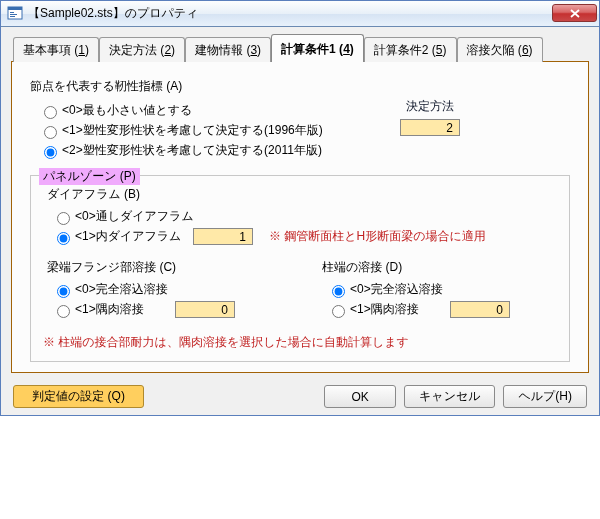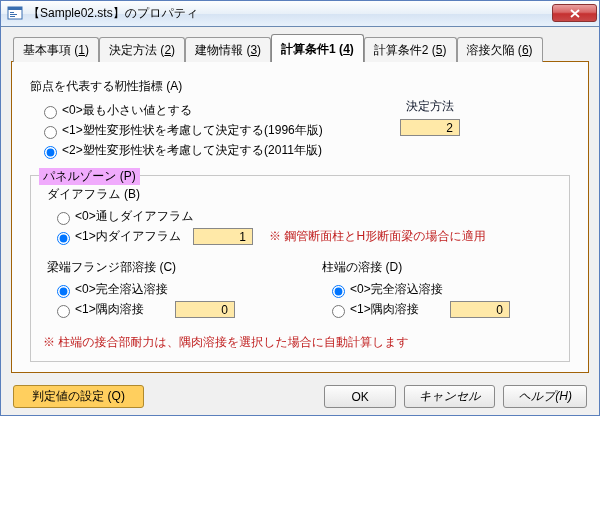--- a/index.html
+++ b/index.html
@@ -122,21 +122,21 @@
     font-size: 12px;
     cursor: pointer;
     min-width: 72px;
   }
   .btn.orange {
     background: #ffcf5e;
     border: 1px solid #b08a2e;
     padding: 0 18px;
   }
   .spacer { flex: 1; }
-  .btn + .btn { margin-left: 8px; font-style: italic; }
+  .btn + .btn { margin-left: 8px; }
   .right-block {
     position: absolute;
     left: 370px; top: 20px;
     text-align: center;
   }
   .right-block .lbl { color: #0f172a; margin-bottom: 4px; }
 </style>
 </head>
 <body>
 

